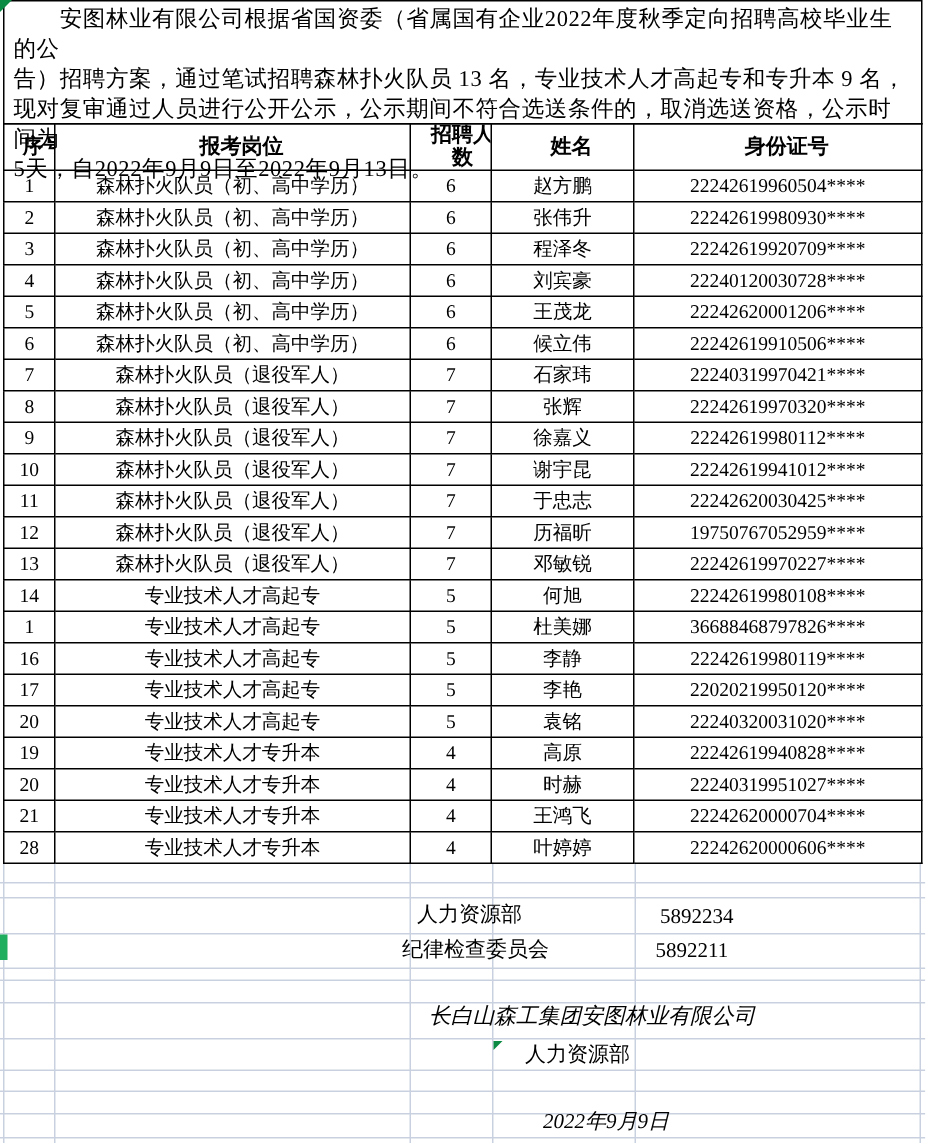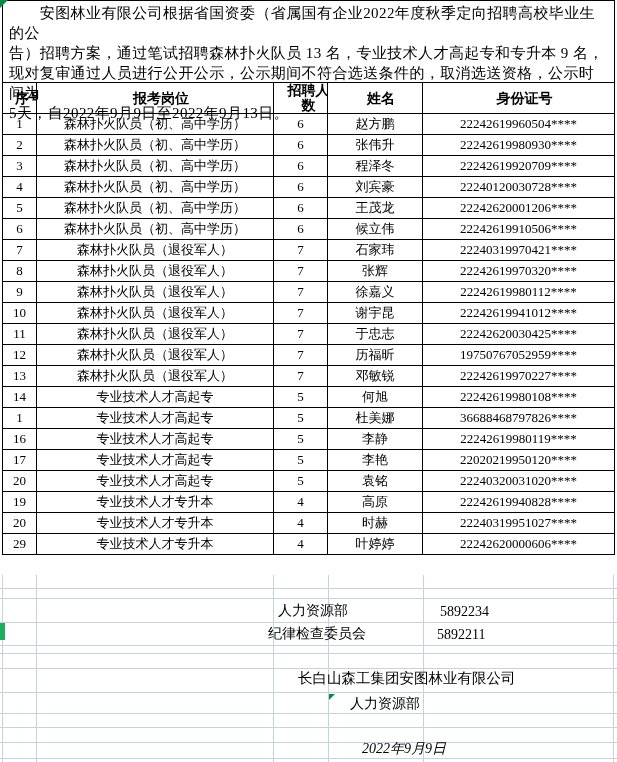--- a/index.html
+++ b/index.html
@@ -34,21 +34,21 @@
   table.roster td{height:20px;font-size:13px;}
   .th-narrow{display:inline-block;width:3.2em;white-space:normal;line-height:15px;}
   .col-serial{width:34px;} .col-position{width:237px;} .col-count{width:54px;}
   .col-name{width:95px;} .col-id{width:192px;}
 
   
   .ftext{position:absolute;font-size:14px;line-height:18px;white-space:nowrap;}
   .report-label{left:160px;top:602px;width:113px;text-align:right;}
   .dept-0{left:278px;top:602px;} .phone-0{left:440px;top:603px;}
   .dept-1{left:268px;top:625px;} .phone-1{left:437px;top:626px;}
-  .company{left:298px;top:669px;font-size:14.5px;}
+  .company{left:286px;top:669px;font-size:14.5px;font-style:italic;}
   .department{left:350px;top:695px;}
   .sign-date{left:362px;top:740px;font-style:italic;}
 
   
   .tri{position:absolute;width:0;height:0;}
   .tri-corner{left:0;top:0;border-top:8px solid #0a8a43;border-right:8px solid transparent;}
   .tri-cell{left:329px;top:694px;border-top:6px solid #0a8a43;border-right:6px solid transparent;}
   .sel-bar{position:absolute;left:0;top:623px;width:5px;height:17px;background:#1fae5e;}
 </style>
 </head>
@@ -231,21 +231,28 @@
           <td>22242619940828****</td>
         </tr>
         <tr>
           <td>20</td>
           <td>专业技术人才专升本</td>
           <td>4</td>
           <td>时赫</td>
           <td>22240319951027****</td>
         </tr>
         <tr>
-          <td>29</td>
+          <td>21</td>
+          <td>专业技术人才专升本</td>
+          <td>4</td>
+          <td>王鸿飞</td>
+          <td>22242620000704****</td>
+        </tr>
+        <tr>
+          <td>28</td>
           <td>专业技术人才专升本</td>
           <td>4</td>
           <td>叶婷婷</td>
           <td>22242620000606****</td>
         </tr>
       </tbody>
   </table>
 
   <div class="ftext dept-0">人力资源部</div>
   <div class="ftext phone-0">5892234</div>

